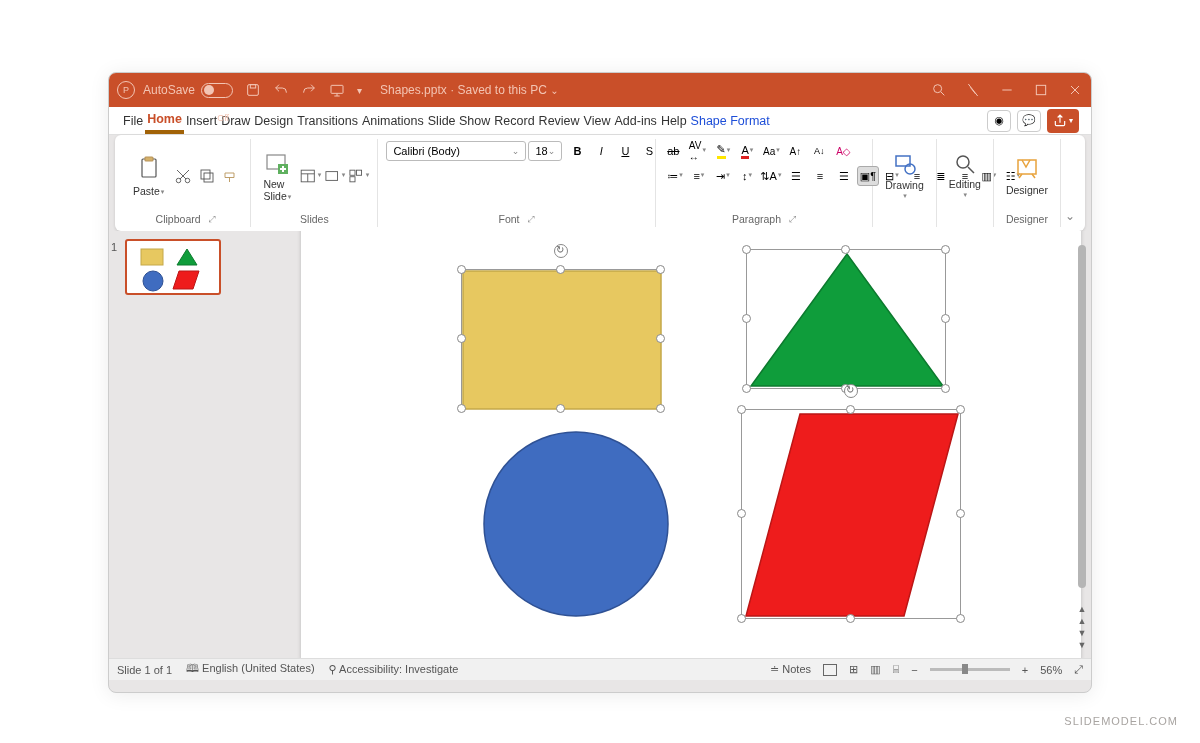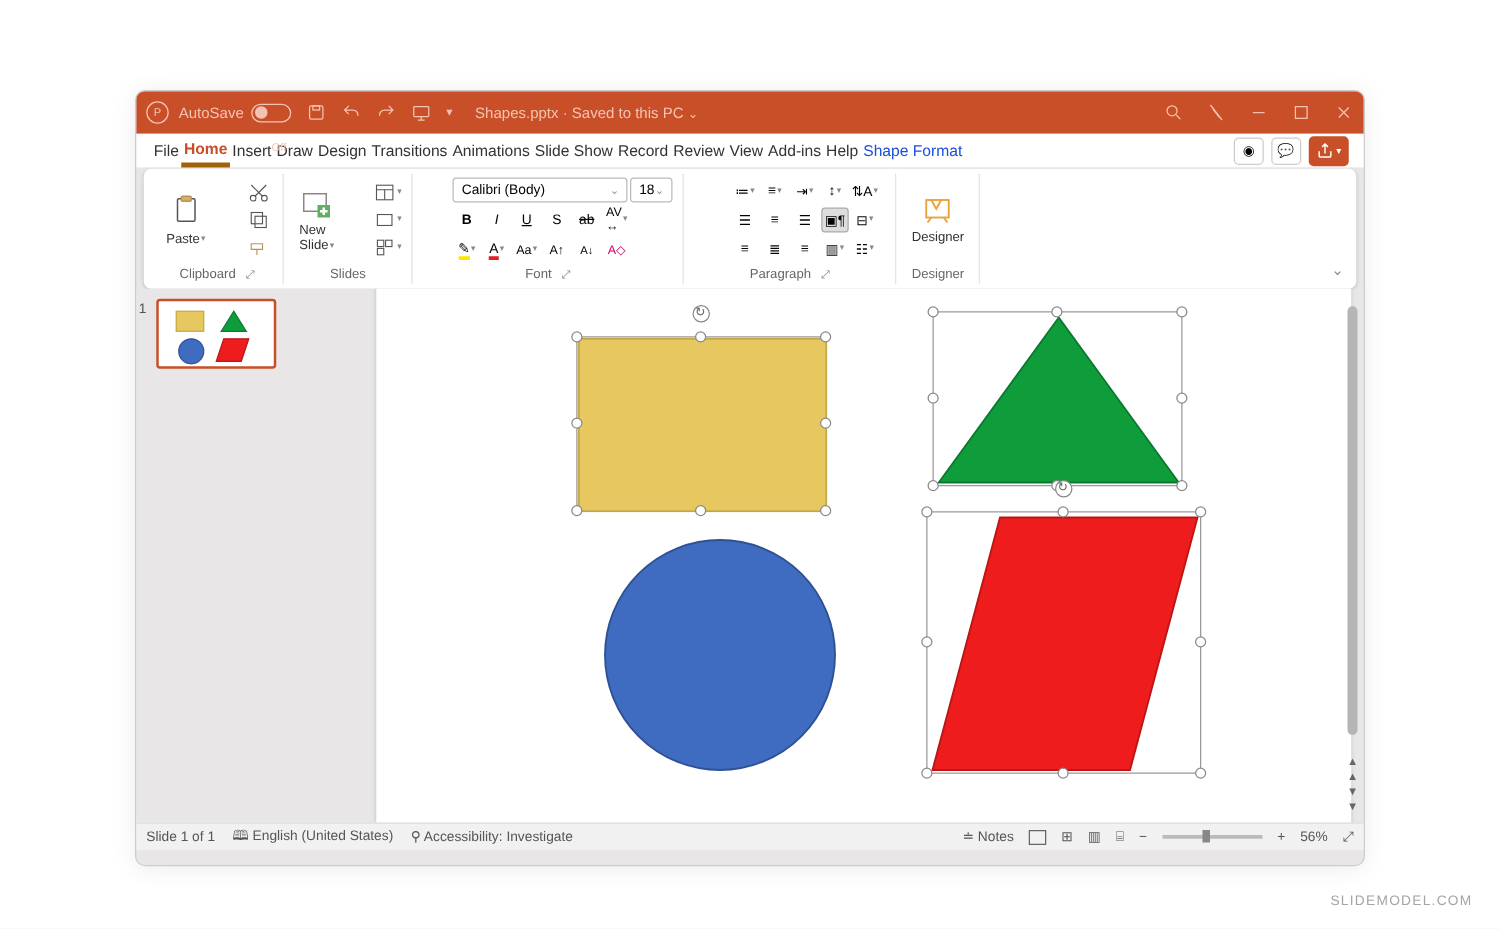--- a/index.html
+++ b/index.html
@@ -25,21 +25,21 @@
   .menu-btn { width: 24px; height: 22px; border: 1px solid #ccc; border-radius: 4px; display: flex; align-items: center; justify-content: center; font-size: 11px; }
   .share-btn { width: 32px; height: 24px; background: #c94f29; border-radius: 4px; display: flex; align-items: center; justify-content: center; }
   
   .ribbon { height: 96px; background: #fff; margin: 0 6px; border-radius: 6px; box-shadow: 0 1px 3px rgba(0,0,0,0.15); display: flex; padding: 4px 6px; gap: 0; }
   .group { display: flex; flex-direction: column; padding: 2px 8px; border-right: 1px solid #e4e4e4; position: relative; }
   .group:last-child { border-right: none; }
   .group-content { flex: 1; display: flex; align-items: center; gap: 4px; }
   .group-label { font-size: 10.5px; color: #666; text-align: center; padding-top: 2px; display: flex; justify-content: center; align-items: center; gap: 8px;}
   .group-label .launcher { font-size: 9px; color: #888;}
   .bigbtn { display: flex; flex-direction: column; align-items: center; justify-content: center; font-size: 10.5px; color: #333; gap: 2px; padding: 2px 4px; min-width: 36px;}
-  .col { display: flex; flex-direction: column; gap: 2px; justify-content: center; margin-left: 24px;}
+  .col { display: flex; gap: 2px; justify-content: space-between;}
   .row { display: flex; gap: 2px; align-items: center;}
   .sicon { width: 18px; height: 18px; stroke: #555; fill: none; stroke-width: 1.2; }
   .sbtn { width: 22px; height: 20px; display:flex; align-items:center; justify-content:center; font-size:11px; border-radius:3px;}
   .dd::after { content: "▾"; font-size: 7px; color: #888; margin-left: 1px; position: relative; top: -1px;}
   .fontbox { border: 1px solid #bbb; border-radius: 3px; height: 20px; font-size: 11px; padding: 0 6px; display:flex; align-items:center; background:#fff; }
   .fontname { width: 140px; justify-content: space-between;}
   .fontsize { width: 34px; justify-content: space-between;}
   
   .workspace { position: absolute; top: 158px; bottom: 22px; left: 0; right: 0; display: flex; background: #e8e6e6; }
   .thumb-panel { width: 132px; padding: 8px 10px; }
@@ -286,21 +286,45 @@
           <div class="sbtn dd">▥</div>
           <div class="sbtn dd">☷</div>
         </div>
       </div>
       <div class="group-label">
           <span>Paragraph</span>
           <span class="launcher">⤢</span>
         </div>
     </div>
 
-
+    <div class="group">
+      <div class="group-content">
+        <div class="bigbtn dd">
+          <svg width="26" height="26" viewBox="0 0 26 26" fill="none" stroke="#4472c4" stroke-width="1.5">
+              <rect x="4" y="5" width="14" height="10"></rect>
+              <circle cx="18" cy="18" r="5"></circle>
+            </svg>
+          <span>Drawing</span>
+        </div>
+      </div>
+      <div class="group-label">&nbsp;</div>
+    </div>
+
+    <div class="group">
+      <div class="group-content">
+        <div class="bigbtn dd">
+          <svg width="24" height="24" viewBox="0 0 24 24" fill="none" stroke="#555" stroke-width="1.5">
+              <circle cx="10" cy="10" r="6"></circle>
+              <line x1="15" y1="15" x2="21" y2="21"></line>
+            </svg>
+          <span>Editing</span>
+        </div>
+      </div>
+      <div class="group-label">&nbsp;</div>
+    </div>
 
     <div class="group">
       <div class="group-content">
         <div class="bigbtn">
           <svg width="26" height="26" viewBox="0 0 26 26" fill="none" stroke="#e8a33d" stroke-width="1.5">
               <rect x="4" y="4" width="18" height="14"></rect>
               <path d="M8 4l4 7 4-7M8 18l-3 4M18 18l3 4" stroke="#e8a33d"></path>
             </svg>
           <span>Designer</span>
         </div>

